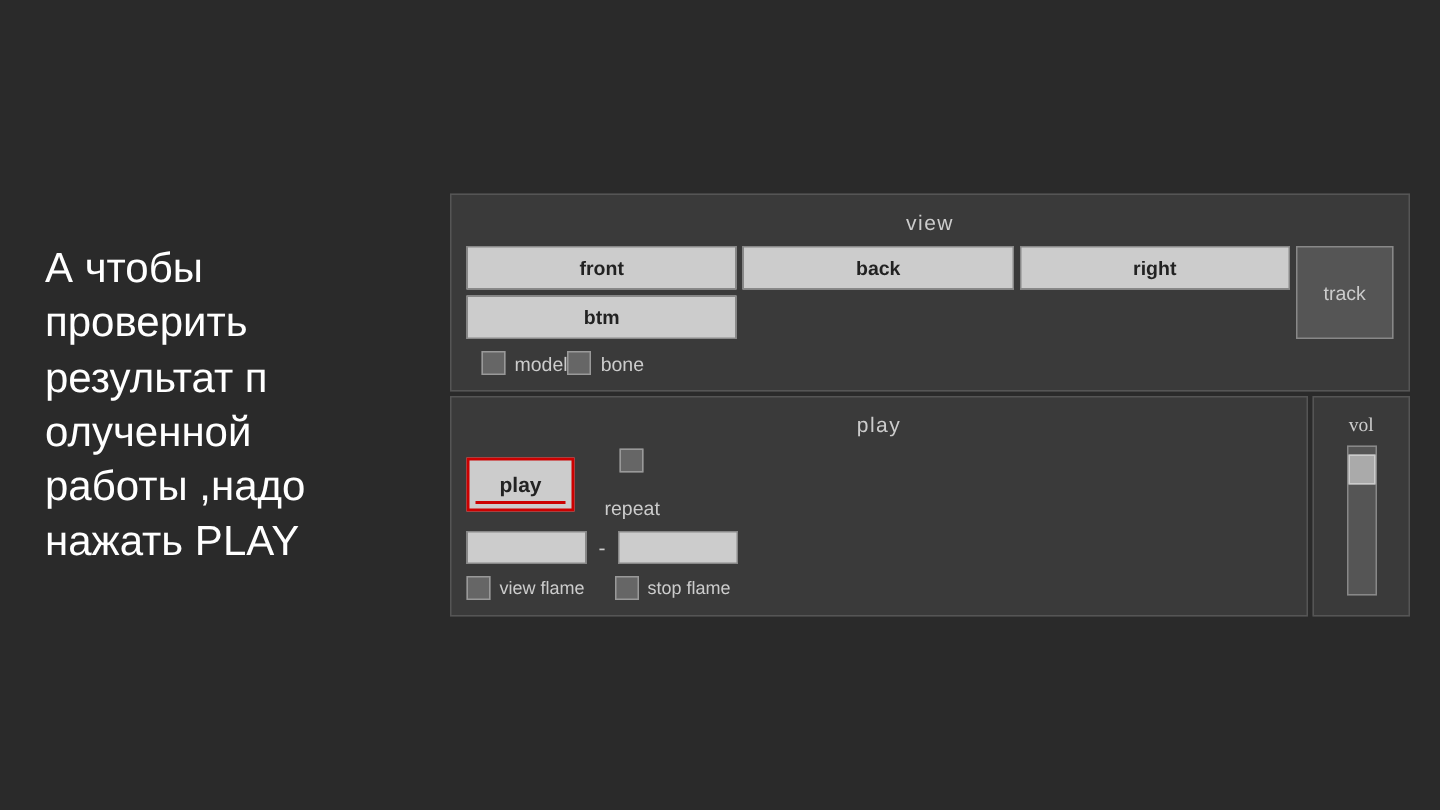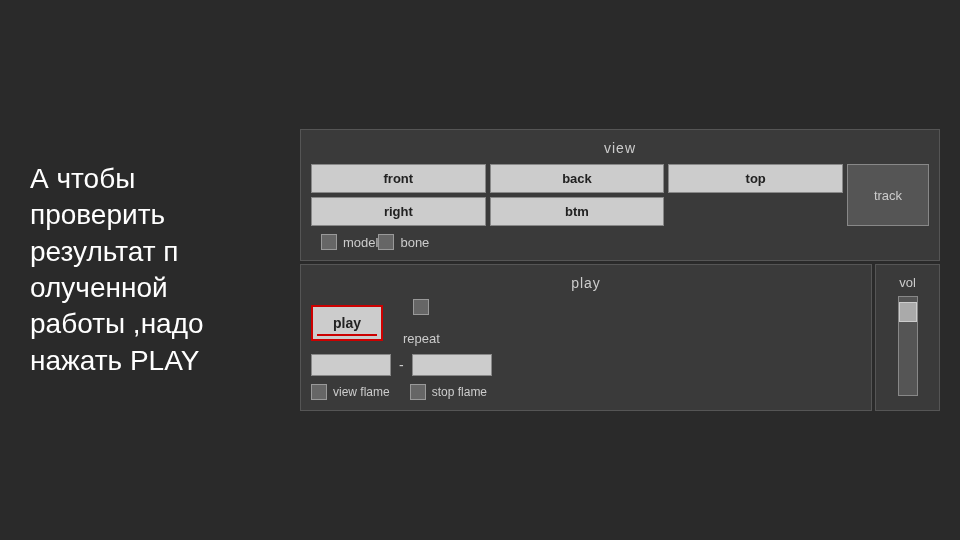--- a/index.html
+++ b/index.html
@@ -72,21 +72,21 @@
     }
 
     .track-btn {
       background-color: #555;
       border: 1px solid #888;
       color: #ccc;
       font-size: 13px;
       padding: 12px 10px;
       cursor: pointer;
       text-align: center;
-      width: 82px;
+      width: 65px;
       min-height: 50px;
       align-self: stretch;
       display: flex;
       align-items: center;
       justify-content: center;
     }
 
     .checkbox-row {
       display: flex;
       align-items: center;
@@ -131,20 +131,21 @@
       width: 65px;
       display: flex;
       flex-direction: column;
       align-items: center;
     }
 
     .vol-title {
       color: #cccccc;
       font-size: 13px;
       margin-bottom: 6px;
+      font-family: Liberation Serif, serif;
     }
 
     .vol-slider {
       width: 20px;
       height: 100px;
       background-color: #555;
       border: 1px solid #888;
       position: relative;
       display: flex;
       flex-direction: column;
@@ -239,21 +240,20 @@
 
 <div class="right-panel">
 
   <div class="view-panel">
     <div class="panel-title">view</div>
 
     <div class="view-buttons">
       <div class="view-grid">
         <button class="view-btn">front</button>
         <button class="view-btn">back</button>
-        <button class="view-btn">top</button>
         <button class="view-btn">right</button>
         <button class="view-btn">btm</button>
       </div>
       <button class="track-btn">track</button>
     </div>
 
     <div class="checkbox-row">
       <div class="checkbox-item">
         <span class="checkbox-box"></span>
         <span>model</span>

